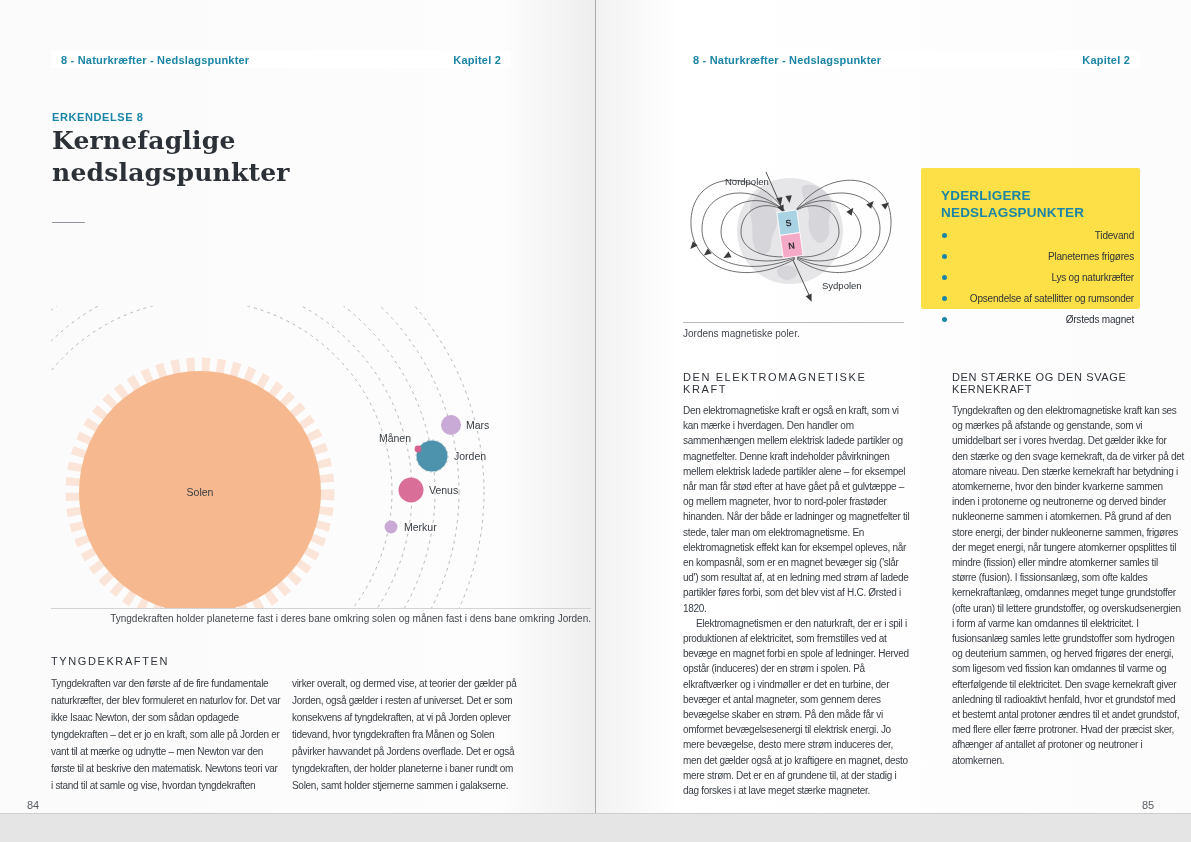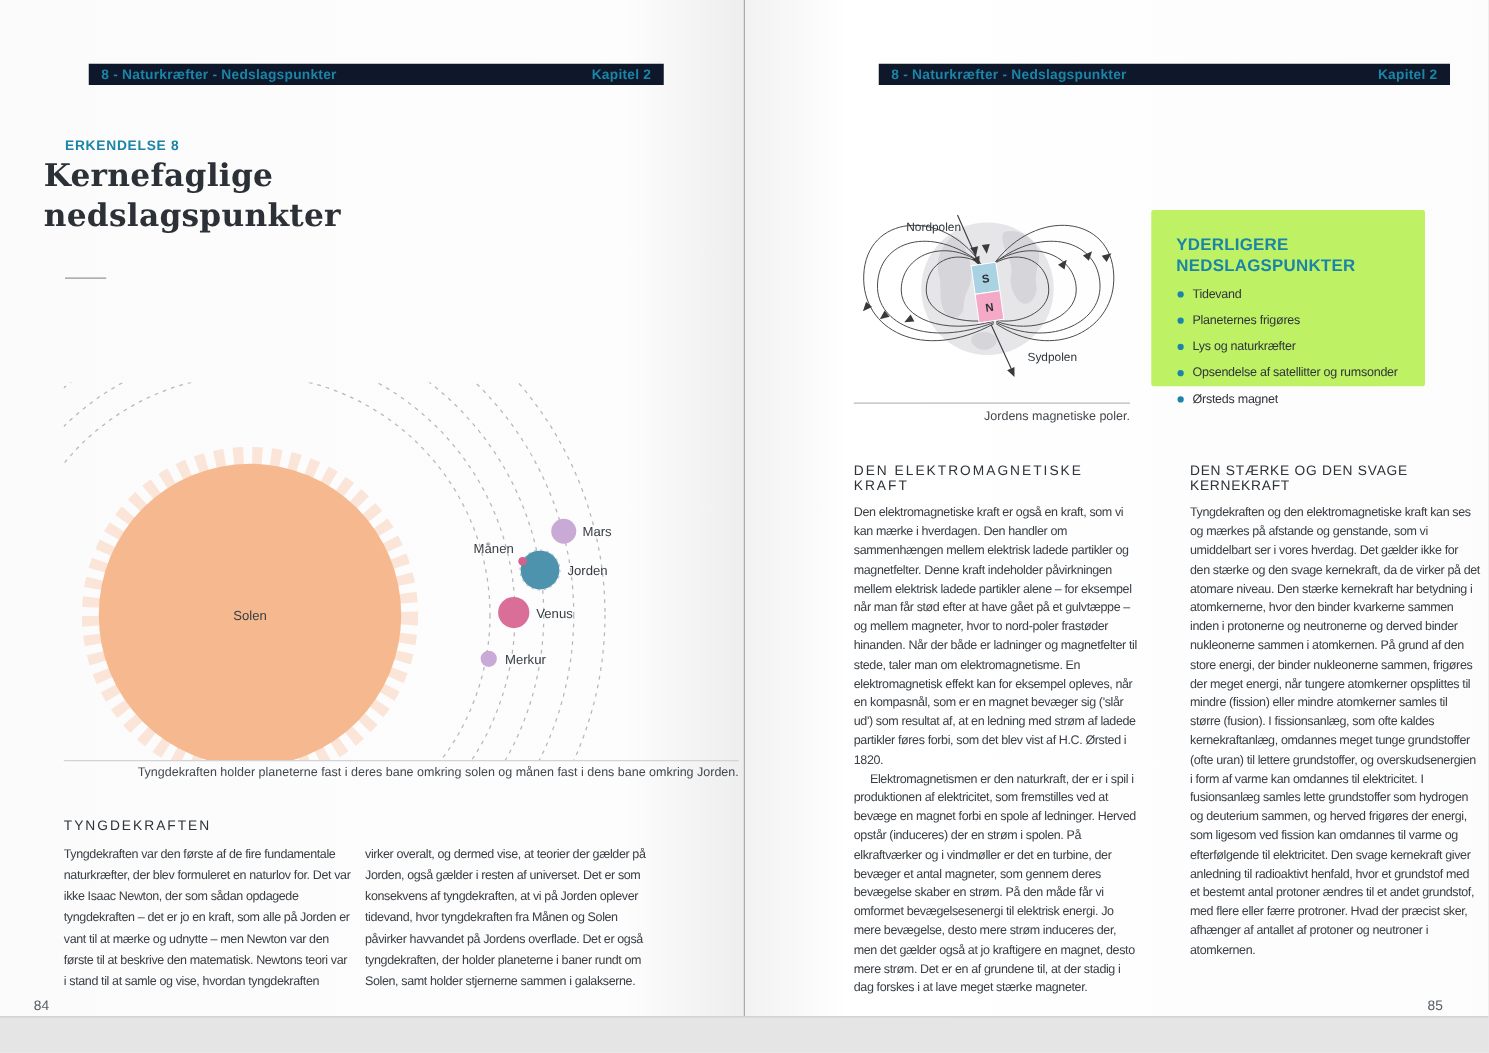--- a/index.html
+++ b/index.html
@@ -2,28 +2,28 @@
 <html lang="da"><head>
 <meta charset="utf-8">
 <style>
   html,body{margin:0;padding:0;background:#e9e9ea;font-family:"Liberation Sans",sans-serif;}
   .canvas{position:relative;width:1191px;height:842px;background:#e5e5e6;overflow:hidden;}
   .pages{position:absolute;left:0;top:0;width:1191px;height:813px;
     background:linear-gradient(to right,#fbfbfb 0%,#fdfdfd 42%,#eeeeef 49.8%,#f2f2f3 50.2%,#ffffff 57%,#fcfcfc 100%);
     border-bottom:1px solid #cdcdcf;}
   .spine{position:absolute;left:595px;top:0;width:1px;height:813px;background:#ababad;}
 
-  .page-head{position:absolute;top:51px;height:17px;background:#0f172a;color:#1a85a6;
+  .page-head{position:absolute;top:51px;height:17px;background:#ffffff;color:#1a85a6;
     font-size:11px;font-weight:bold;display:flex;justify-content:space-between;align-items:center;
-    padding:0 10px;box-sizing:border-box;letter-spacing:.2px;margin-left:20px;}
+    padding:0 10px;box-sizing:border-box;letter-spacing:.2px;}
   #head-left{left:51px;width:460px;}
   #head-right{left:683px;width:457px;}
 
   .kicker{position:absolute;left:52px;top:111px;color:#1a85a6;font-weight:bold;font-size:11px;letter-spacing:.6px;}
-  .book-title{position:absolute;left:35px;top:125px;margin:0;font-family:"DejaVu Serif",serif;
+  .book-title{position:absolute;left:52px;top:125px;margin:0;font-family:"DejaVu Serif",serif;
     font-weight:700;font-size:25px;line-height:32px;color:#2c3137;letter-spacing:.2px;}
   .title-rule{position:absolute;left:52px;top:222px;width:33px;height:1px;background:#90969c;}
 
   .fig1{position:absolute;left:51px;top:306px;width:540px;height:302px;border-bottom:1px solid #d3d3d5;}
   .orbit{fill:none;stroke:#b7b7bb;stroke-width:1;stroke-dasharray:3 4;}
   .moon-orbit{fill:none;stroke:#b7b7bb;stroke-width:.8;stroke-dasharray:2 3;}
   .fig-label{font-size:10.5px;fill:#383d43;}
   .fig1-caption{position:absolute;left:51px;top:613px;width:540px;text-align:right;font-size:10px;color:#43484e;}
 
   .sec-head{font-size:11px;font-weight:normal;letter-spacing:1.6px;color:#2e3339;margin:0 0 8px 0;}
@@ -31,31 +31,31 @@
   #tyng-block{position:absolute;left:51px;top:655px;width:472px;}
   .cols{display:flex;gap:11px;margin-top:3px;}
   .cols .col{width:230px;font-size:10px;line-height:17px;letter-spacing:-.3px;color:#3b4046;}
   .cols .col p{margin:0;}
 
   .pagenum{position:absolute;top:799px;font-size:11px;color:#565b62;}
   #pn-left{left:27px;}
   #pn-right{left:1142px;width:24px;text-align:left;}
 
   .fig2{position:absolute;left:683px;top:158px;width:221px;height:164px;border-bottom:1px solid #bababc;}
-  .fig2-caption{position:absolute;left:683px;top:328px;width:221px;text-align:right;font-size:10px;color:#43484e;}
+  .fig2-caption{position:absolute;left:683px;top:328px;width:221px;font-size:10px;color:#43484e;}
   .maglabel{font-size:9.5px;fill:#2e3338;}
   .fieldline{fill:none;stroke:#4b4b4d;stroke-width:.8;}
   .axisline{stroke:#3a3a3c;stroke-width:.9;}
   .arrow{fill:#3a3a3c;}
   .magnet-letter{font-size:9px;font-weight:bold;fill:#2c3136;}
 
-  .info-box{position:absolute;left:921px;top:168px;width:219px;height:141px;background:#bef264;
+  .info-box{position:absolute;left:921px;top:168px;width:219px;height:141px;background:#fde047;
     box-sizing:border-box;padding:19px 6px 0 20px;border-radius:2px;}
   .info-head{color:#1a85a6;font-weight:bold;font-size:13.5px;line-height:17px;letter-spacing:.2px;}
-  .info-list{list-style:none;margin:9px 0 0 0;padding:0;}
+  .info-list{list-style:none;margin:9px 0 0 0;padding:0;text-align:right;}
   .info-list li{position:relative;padding-left:13px;font-size:10px;letter-spacing:-.2px;line-height:12px;
     color:#2f343a;margin-bottom:9px;white-space:nowrap;}
   .info-list li::before{content:"";position:absolute;left:1px;top:3px;width:5px;height:5px;border-radius:50%;background:#1a85a6;}
 
   .colblock{position:absolute;top:371px;}
   #em-col{left:683px;width:229px;}
   #nuc-col{left:952px;width:232px;}
   .colblock p{margin:0;font-size:10px;line-height:15.2px;letter-spacing:-.3px;color:#3b4046;}
   .colblock p.indent{text-indent:13px;}
 </style>

